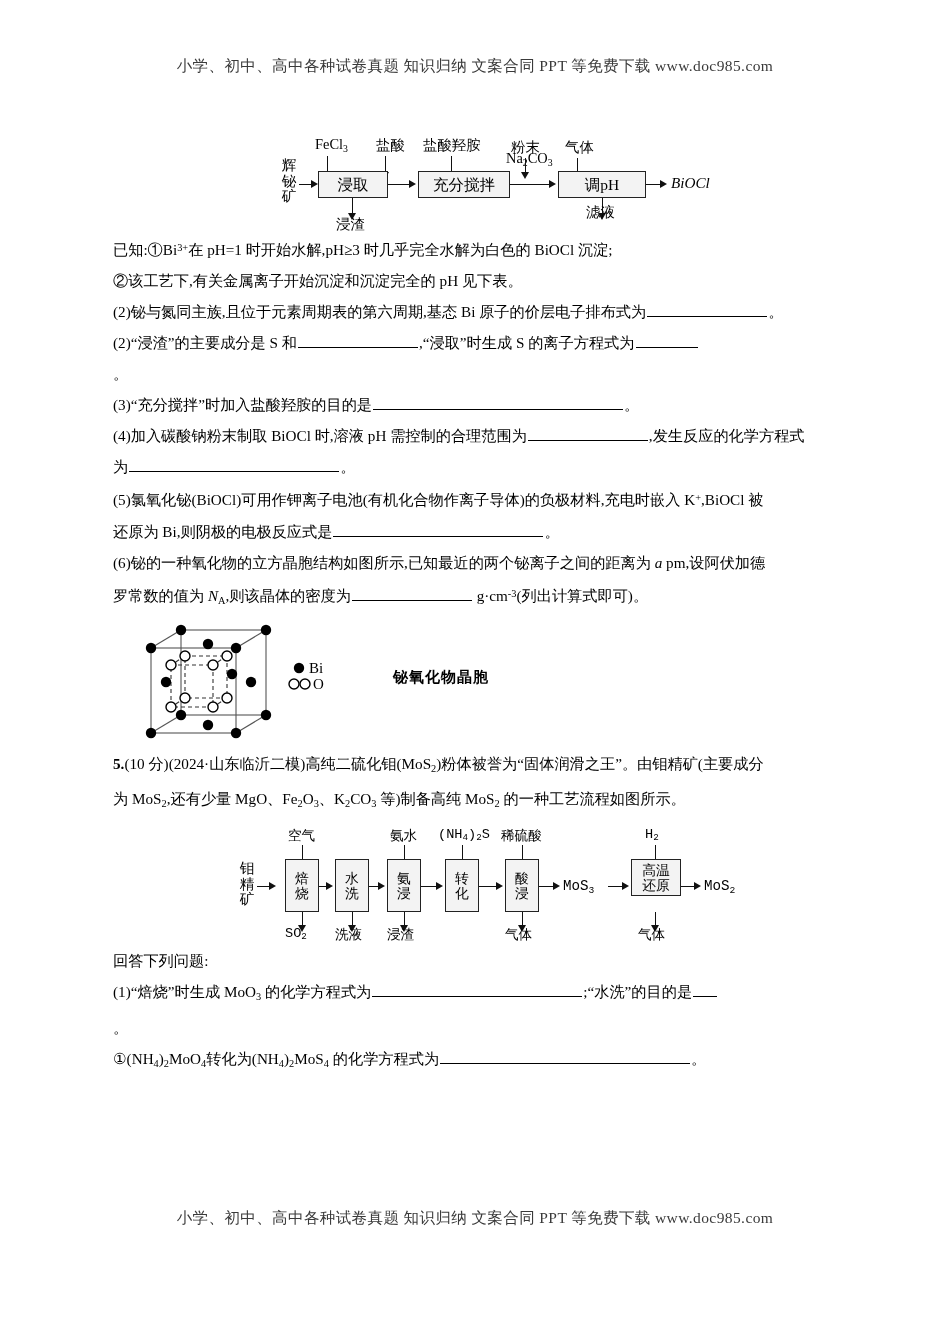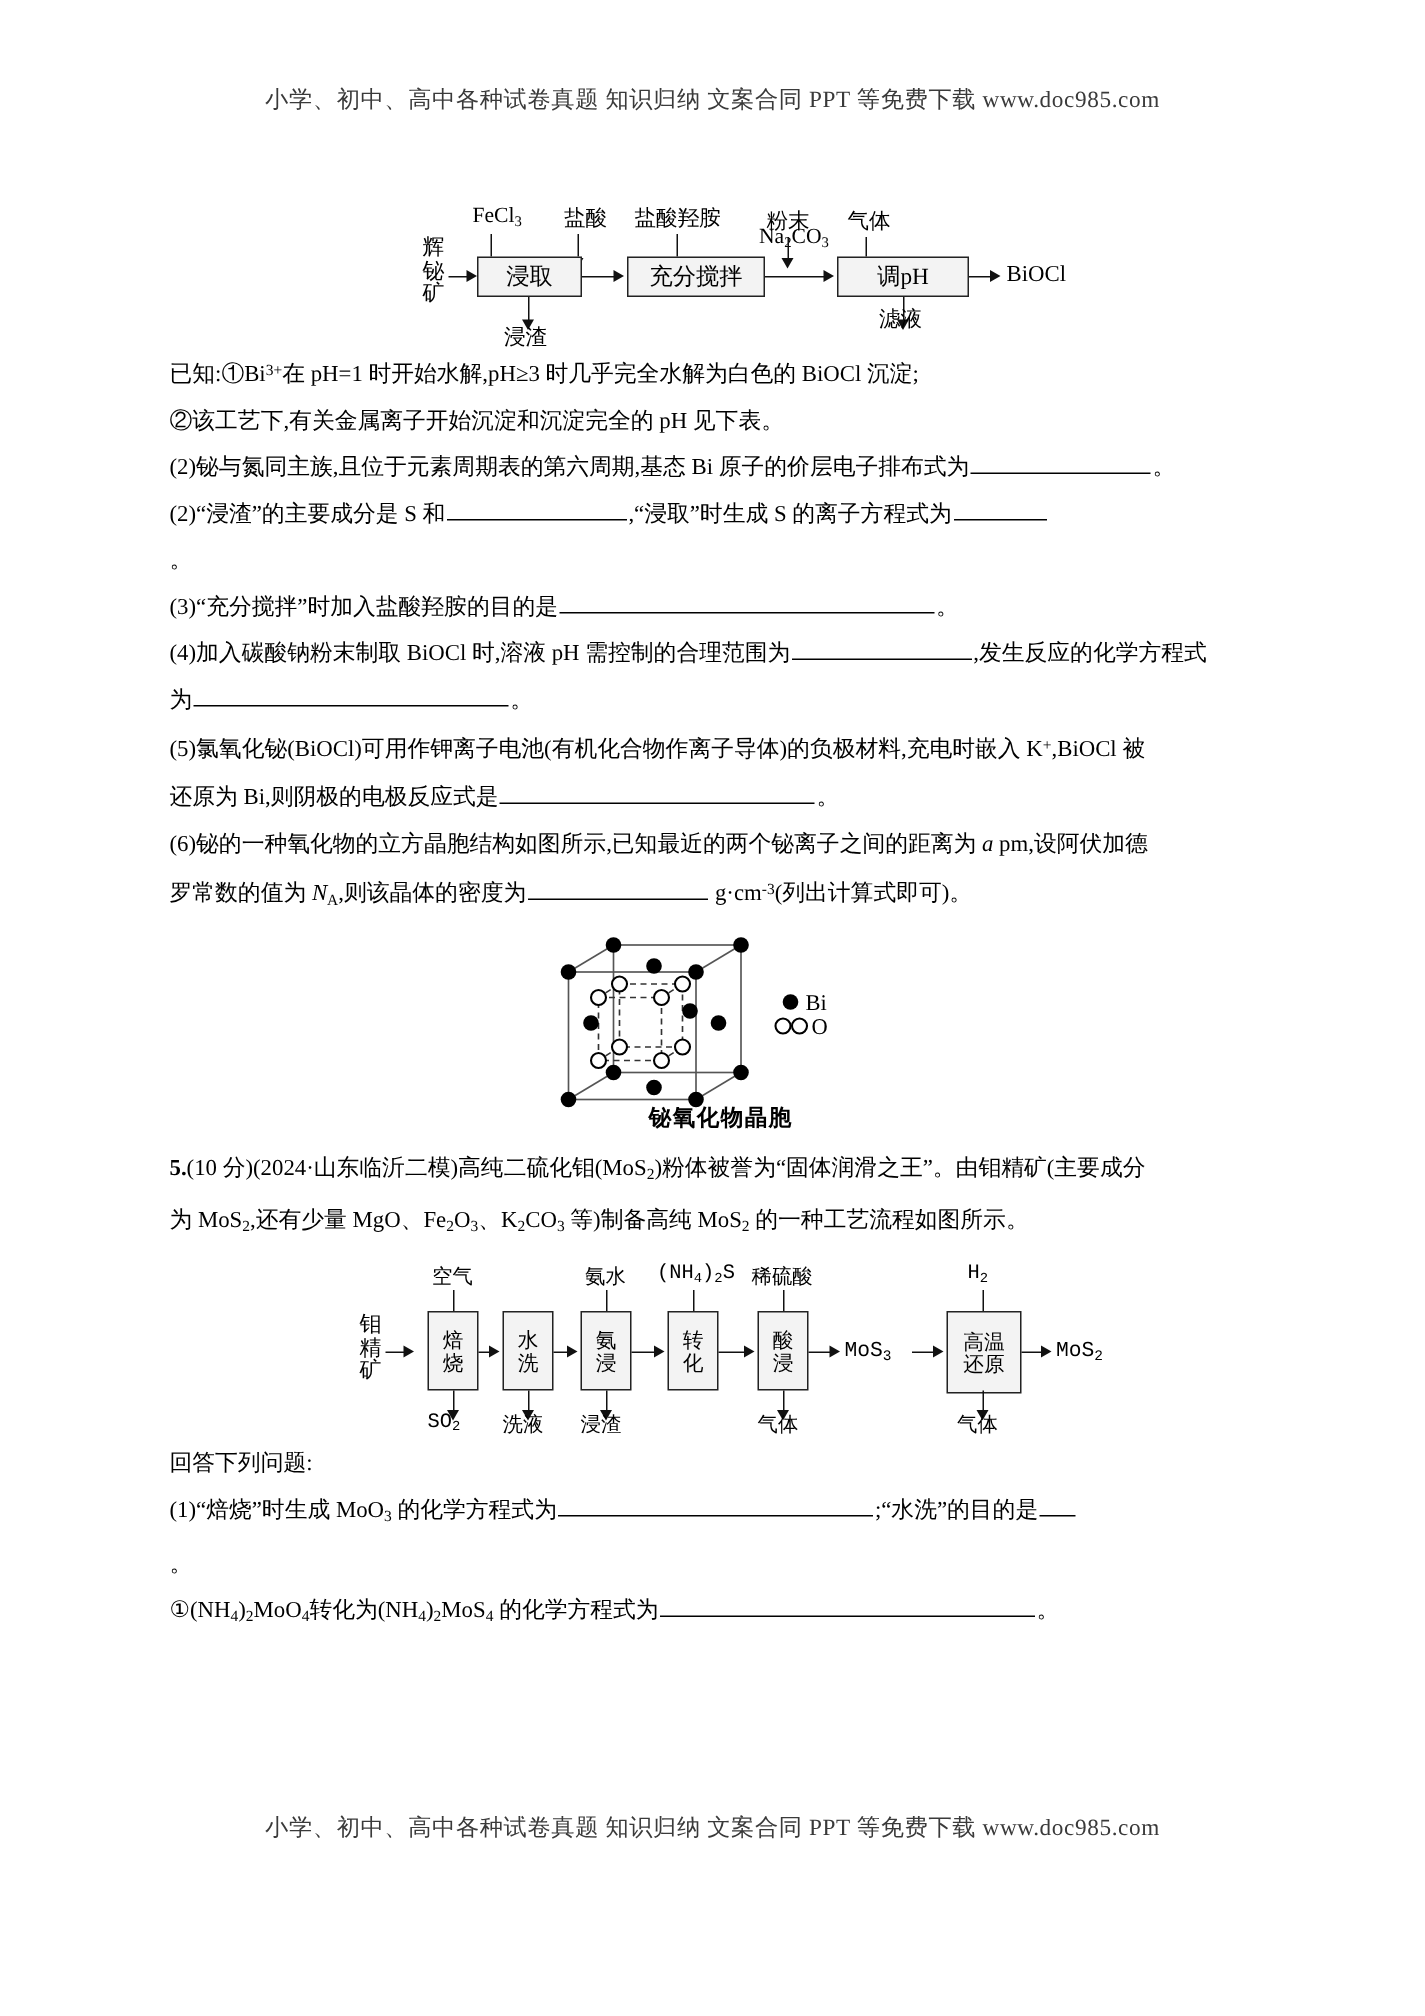--- a/index.html
+++ b/index.html
@@ -131,21 +131,21 @@
     font-family: "Liberation Serif", "DejaVu Serif", serif;
   }
   table.ions td.c1 { width: 142px; }
   table.ions td.c2 { width: 65px; }
   table.ions td.c3 { width: 65px; }
 
   
   .cellwrap {
     width: 735px;
     display: flex;
-    flex-direction: column;
+    flex-direction: row;
     align-items: center;
     margin-top: 6px;
   }
   .cellcap {
     font-size: 15px;
     font-weight: bold;
     margin-top: -4px;
     letter-spacing: 1px;
   }
 
@@ -214,21 +214,21 @@
       <div class="fl-box" style="left:205px; top:57px; width:70px; height:27px; line-height:25px;">浸取</div>
       <div class="fl-box" style="left:305px; top:57px; width:92px; height:27px; line-height:25px;">充分搅拌</div>
       <div class="fl-box" style="left:445px; top:57px; width:88px; height:27px; line-height:25px;">调pH</div>
 
       <div class="fl-arrow-h" style="left:275px; top:70px; width:22px;"></div>
       <div class="head-r" style="left:296px; top:66px;"></div>
       <div class="fl-arrow-h" style="left:397px; top:70px; width:40px;"></div>
       <div class="head-r" style="left:436px; top:66px;"></div>
       <div class="fl-arrow-h" style="left:533px; top:70px; width:16px;"></div>
       <div class="head-r" style="left:547px; top:66px;"></div>
-      <div class="fl-lbl" style="left:558px; top:60px; font-size:15.2px;">BiOCl</div>
+      <div class="fl-lbl" style="left:558px; top:60px; font-size:15.2px;font-style:italic;">BiOCl</div>
 
       <div class="fl-arrow-v" style="left:239px; top:84px; height:16px;"></div>
       <div class="head-d" style="left:235px; top:99px;"></div>
       <div class="fl-lbl" style="left:223px; top:101px;">浸渣</div>
 
       <div class="fl-arrow-v" style="left:489px; top:84px; height:16px;"></div>
       <div class="head-d" style="left:485px; top:99px;"></div>
       <div class="fl-lbl" style="left:473px; top:89px;">滤液</div>
     </div>
 
@@ -346,21 +346,21 @@
         </div>
       <div class="f2-box" style="left:274px; top:36px; width:34px; height:53px;">
           <span>氨<br>浸</span>
         </div>
       <div class="f2-box" style="left:332px; top:36px; width:34px; height:53px;">
           <span>转<br>化</span>
         </div>
       <div class="f2-box" style="left:392px; top:36px; width:34px; height:53px;">
           <span>酸<br>浸</span>
         </div>
-      <div class="f2-box" style="left:518px; top:36px; width:50px; height:55px;">
+      <div class="f2-box" style="left:518px; top:36px; width:50px; height:37px;">
           <span>高温<br>还原</span>
         </div>
 
       <div class="fl-arrow-h" style="left:206px; top:63px; width:8px;"></div>
       <div class="head-r" style="left:213px; top:59px;"></div>
       <div class="fl-arrow-h" style="left:256px; top:63px; width:10px;"></div>
       <div class="head-r" style="left:265px; top:59px;"></div>
       <div class="fl-arrow-h" style="left:308px; top:63px; width:16px;"></div>
       <div class="head-r" style="left:323px; top:59px;"></div>
       <div class="fl-arrow-h" style="left:366px; top:63px; width:18px;"></div>

